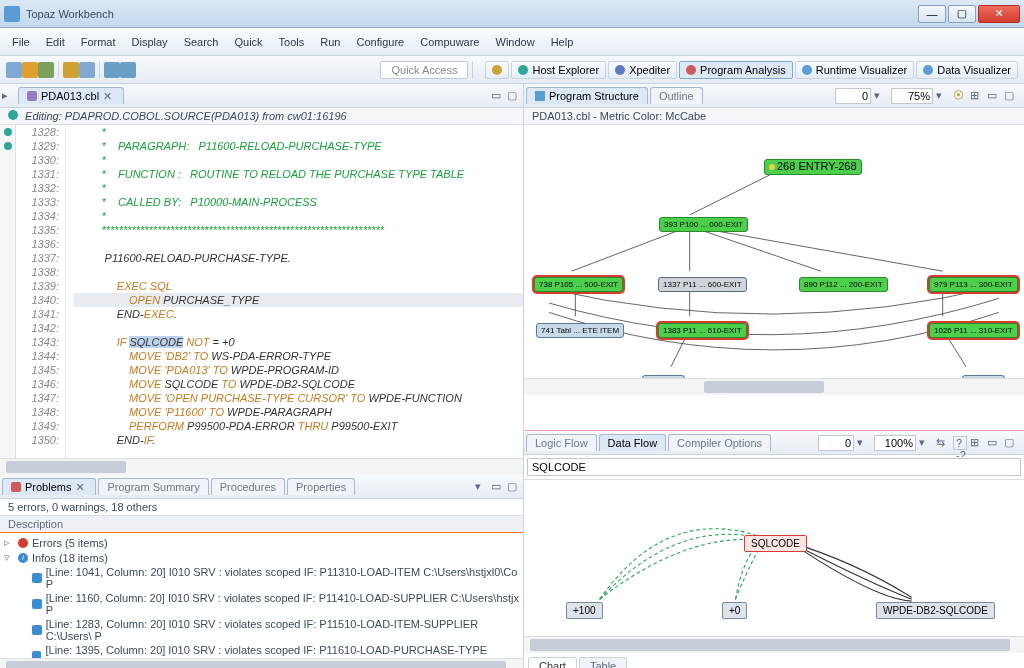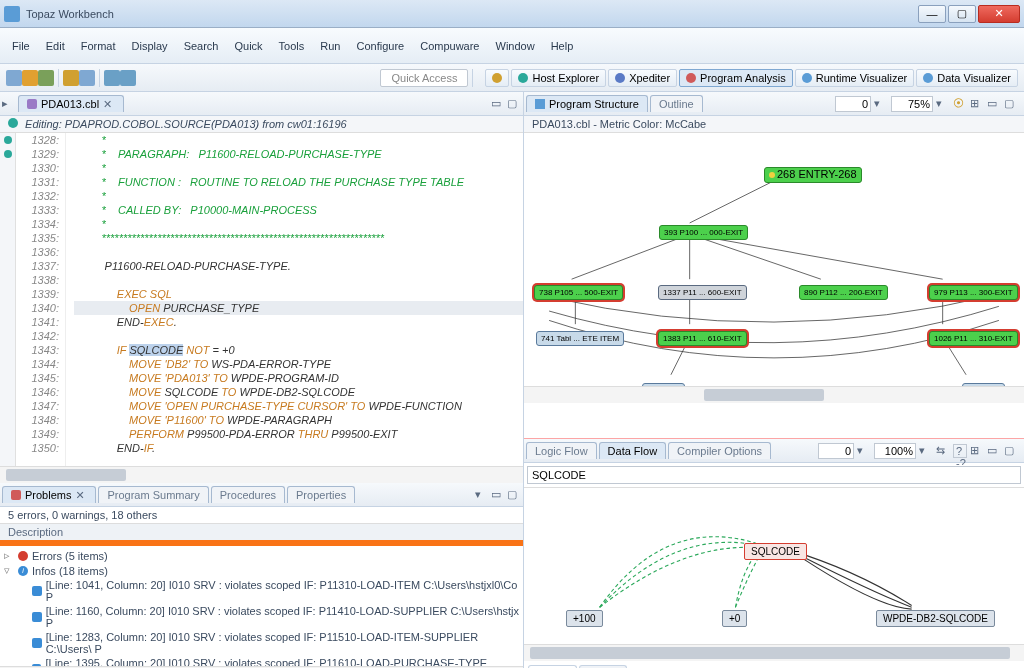--- a/index.html
+++ b/index.html
@@ -4,21 +4,21 @@
 <style>
 * { margin: 0; padding: 0; box-sizing: border-box; font-family: "Segoe UI", Tahoma, sans-serif; font-size: 11px; }
 body { background: #fff; overflow: hidden; width: 1024px; height: 668px; }
 
 .titlebar { height: 28px; background: linear-gradient(#dce8f5, #c2d7ee); display: flex; align-items: center; padding: 0 4px; border-bottom: 1px solid #9aaec6; }
 .titlebar-icon { width: 16px; height: 16px; background: #5a9cd6; border-radius: 2px; margin-right: 6px; }
 .titlebar-text { flex:1; color: #3a4a5f; font-weight: 500; }
 .winbtn { width: 28px; height: 18px; border: 1px solid #8aa0bd; margin-left: 2px; display:flex; align-items:center; justify-content:center; background: linear-gradient(#f5f9fd,#d7e4f1); border-radius:2px; cursor:pointer;}
 .winbtn.close { background: linear-gradient(#ef6a5f,#d43d30); color:#fff; border-color:#b82c20; width:42px;}
 
-.menubar { height: 36px; background: linear-gradient(#f8fbfe,#e5edf5); display:flex; align-items:center; padding: 0 4px; border-bottom: 1px solid #c6d3e3; }
+.menubar { height: 28px; background: linear-gradient(#f8fbfe,#e5edf5); display:flex; align-items:center; padding: 0 4px; border-bottom: 1px solid #c6d3e3; }
 .menubar span { padding: 2px 8px; color:#2a3a4e; cursor:pointer; }
 
 .toolbar { height: 28px; background: linear-gradient(#f6f9fc,#e6ecf3); border-bottom: 1px solid #c6d3e3; display:flex; align-items:center; padding: 0 6px; gap:0;}
 .tb-icon { width:16px; height:16px; background:#7fa8d2; border-radius:2px; }
 .sep { width:1px; height:18px; background:#c6d3e3; margin:0 4px;}
 .quick { margin-left:auto; border:1px solid #c0c8d2; background:#fff; padding:2px 10px; border-radius:2px; color:#888;}
 .persp { display:flex; gap:2px; margin-left:8px;}
 .persp-btn { border:1px solid #c6d3e3; background: linear-gradient(#f8fbfe,#e5edf5); padding:2px 6px; display:flex; align-items:center; gap:4px; cursor:pointer; border-radius:2px;}
 .persp-btn.active { border-color:#7fa8d2; background:#dce8f5;}
 .persp-btn .pi { width:10px; height:10px; background:#5a9cd6; border-radius:50%;}
@@ -48,21 +48,21 @@
 .code .kw { color:#c77a1f;}
 .code .str { color:#c77a1f;}
 .code .hl { background:#e8ecf1;}
 .code .sel { background:#bcd2ec;}
 .scroll-h { height:16px; background:#f0f0f0; border-top:1px solid #ddd; display:flex; align-items:center;}
 .sb-track { flex:1; background:#f4f4f4; height:16px; position:relative;}
 .sb-thumb { position:absolute; height:12px; top:2px; background:#c6cdd6; border-radius:2px;}
 
 .problems { height: 200px; display:flex; flex-direction:column; border-top:1px solid #c6d3e3;}
 .prob-summary { padding:2px 8px; color:#3a4a5f;}
-.prob-hdr { background:#eef2f6; border-top:1px solid #ddd; border-bottom:6px solid #f97316; padding:2px 8px; color:#5a6a80;}
+.prob-hdr { background:#eef2f6; border-top:1px solid #ddd; border-bottom:1px solid #f97316; padding:2px 8px; color:#5a6a80;}
 .prob-tree { flex:1; overflow:auto; padding:2px 4px;}
 .tree-row { display:flex; align-items:center; gap:4px; padding:1px 0; color:#3a4a5f;}
 .tree-row .arrow { width:10px; color:#888;}
 .err-icon { width:10px; height:10px; background:#d43d30; border-radius:50%; display:inline-block;}
 .info-icon { width:10px; height:10px; background:#3a8cd6; color:#fff; border-radius:50%; display:inline-flex; align-items:center; justify-content:center; font-size:7px; font-style:italic;}
 .tree-row.sub { padding-left:28px; font-size:10px;}
 .tree-row.sub .ii { width:10px; height:10px; background:#3a8cd6; display:inline-block; border-radius:2px;}
 
 .ps-header { padding:2px 8px; background:#f4f6f9; border-bottom:1px solid #ddd; color:#3a4a5f;}
 .structure { height: 310px; display:flex; flex-direction:column;}

